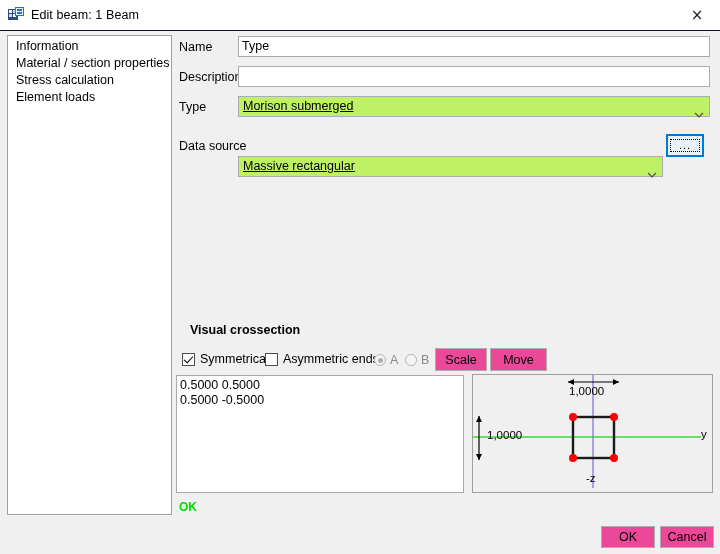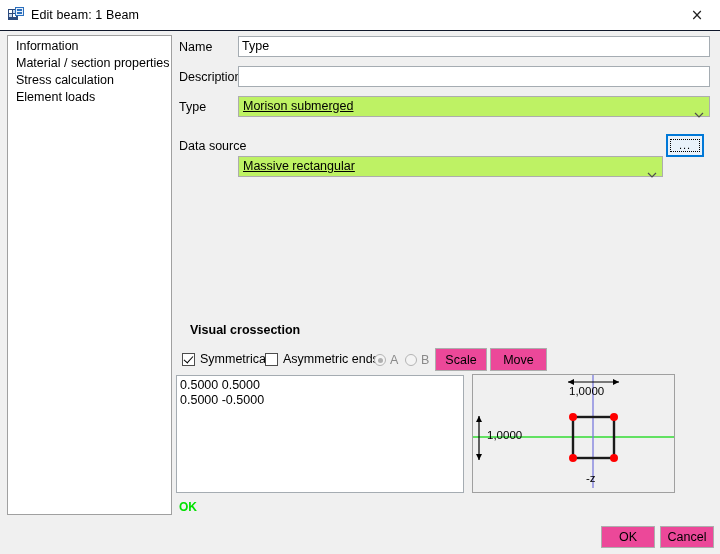--- a/index.html
+++ b/index.html
@@ -223,21 +223,21 @@
     left: 179px; top: 500px;
     font-size: 12px;
     font-weight: bold;
     color: #00e000;
   }
 
   
   .diagram {
     position: absolute;
     left: 472px; top: 374px;
-    width: 203px; height: 119px;
+    width: 241px; height: 119px;
     box-sizing: border-box;
     background: #f0f0f0;
     border: 1px solid #a0a0a0;
     overflow: hidden;
   }
   .diagram svg { display: block; }
 </style>
 </head>
 <body>
 

